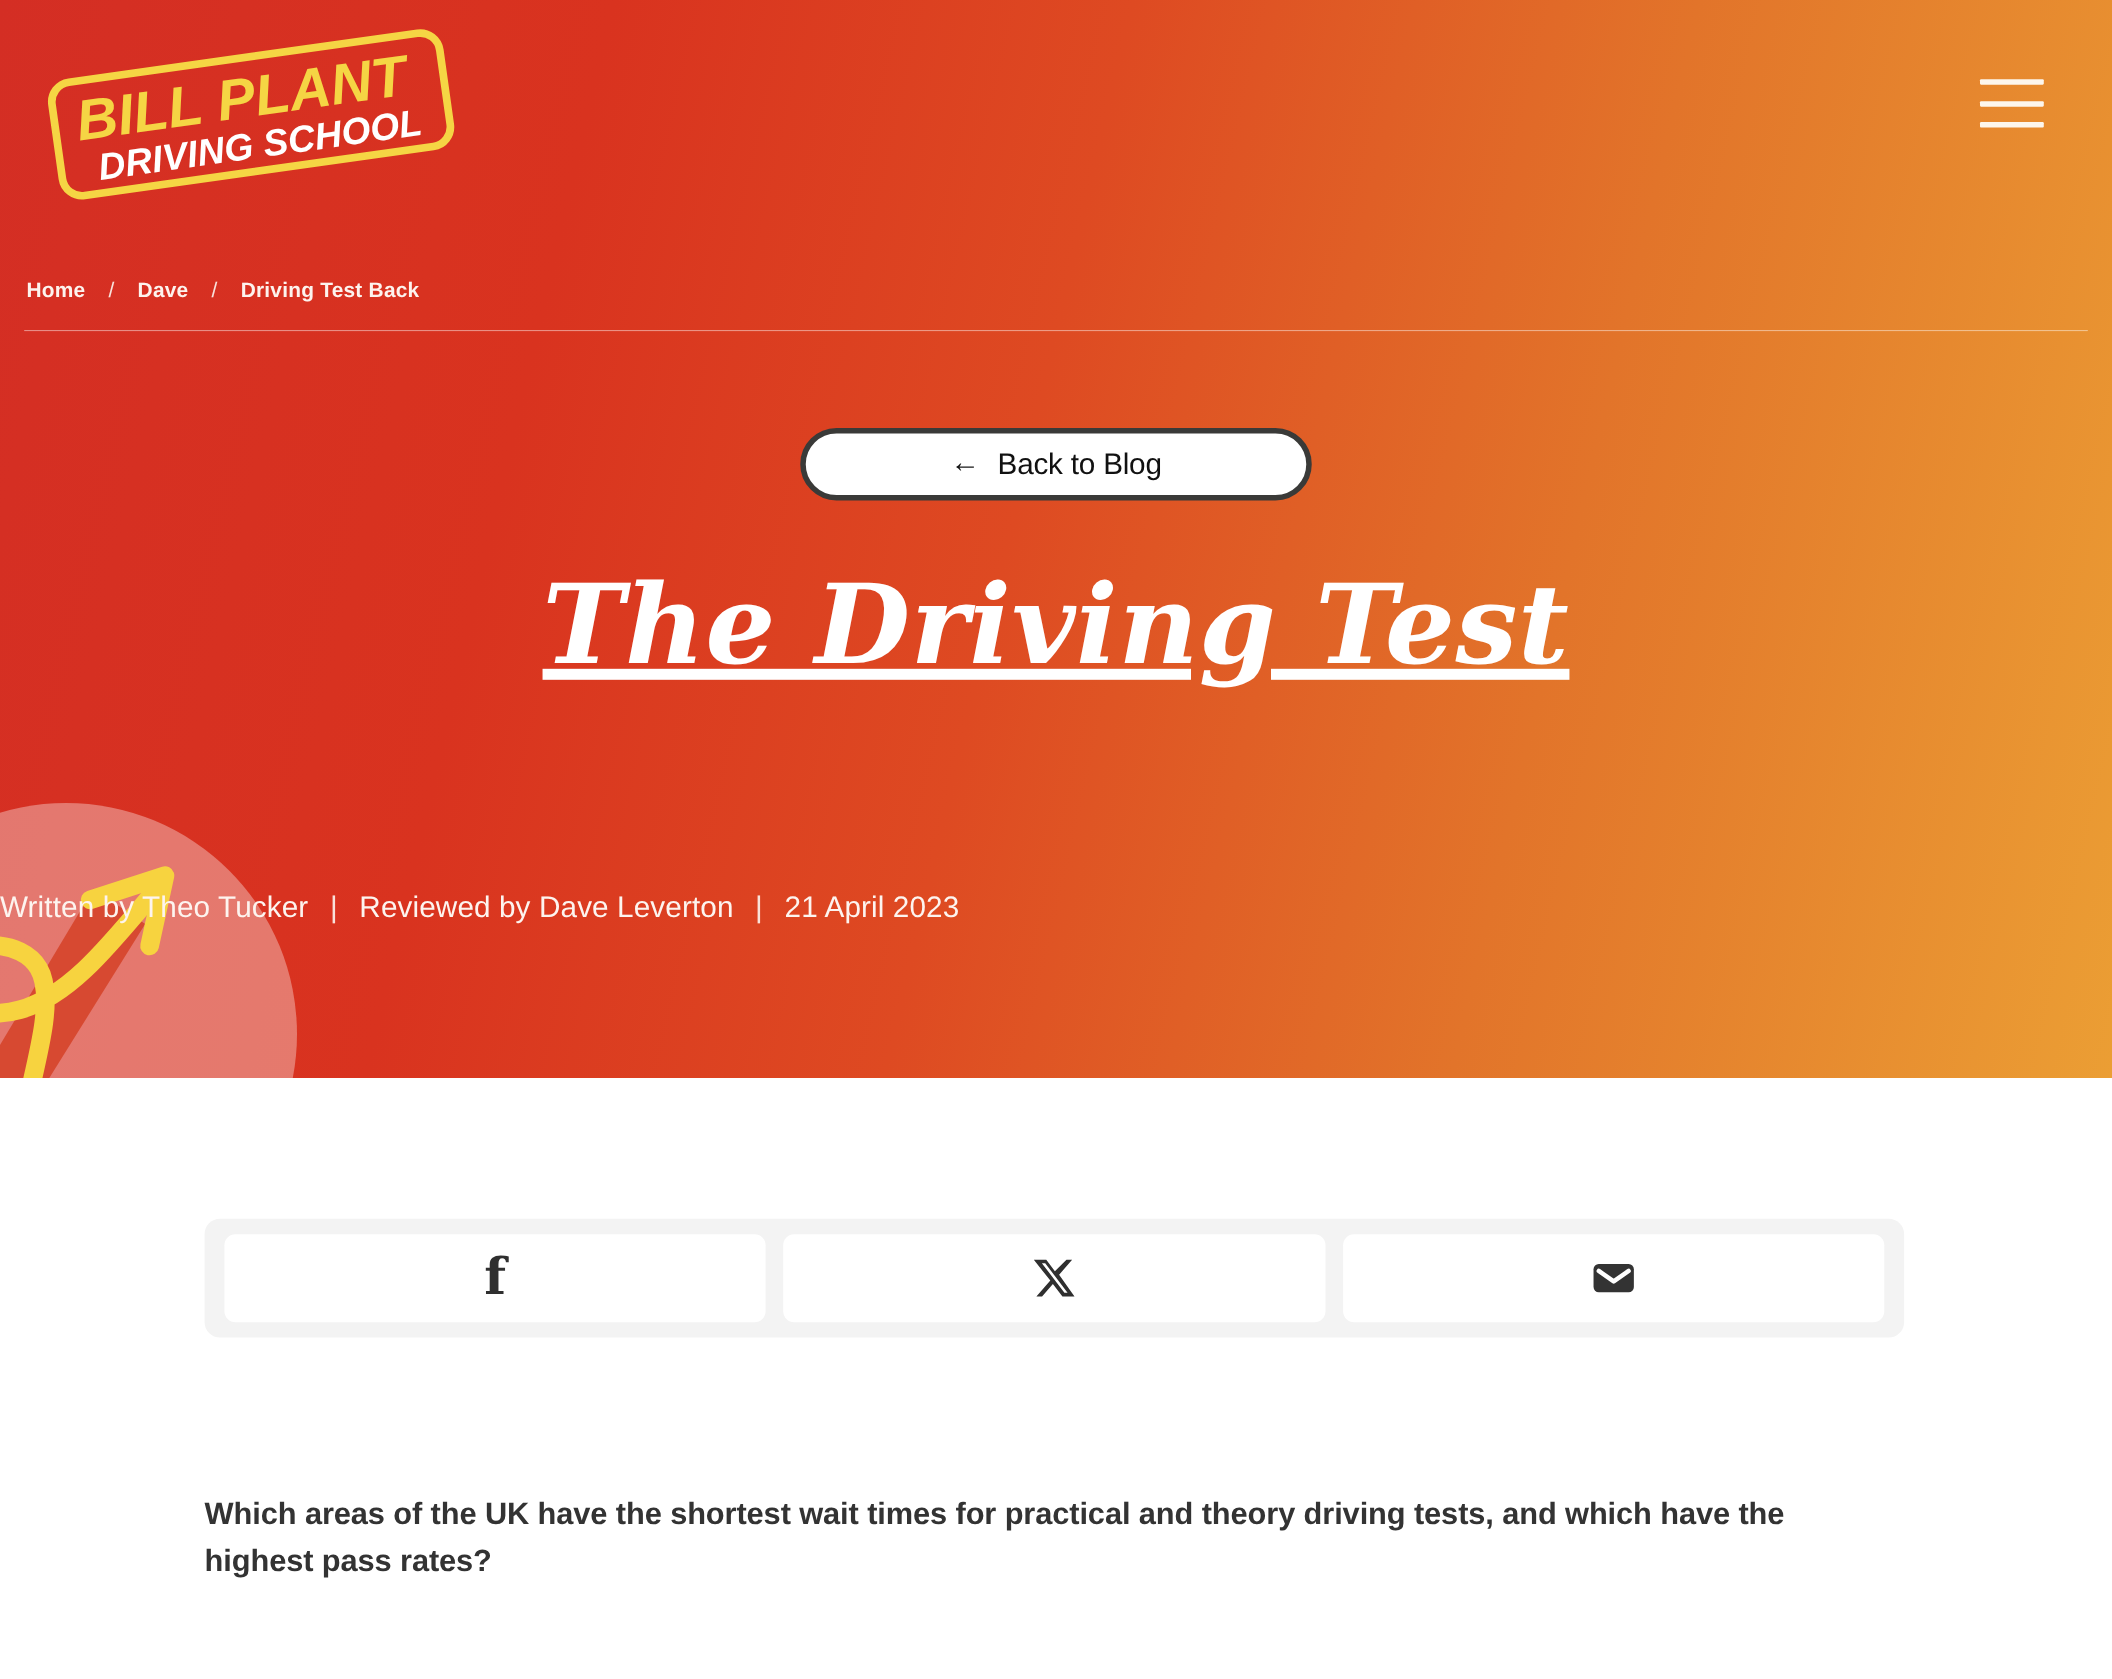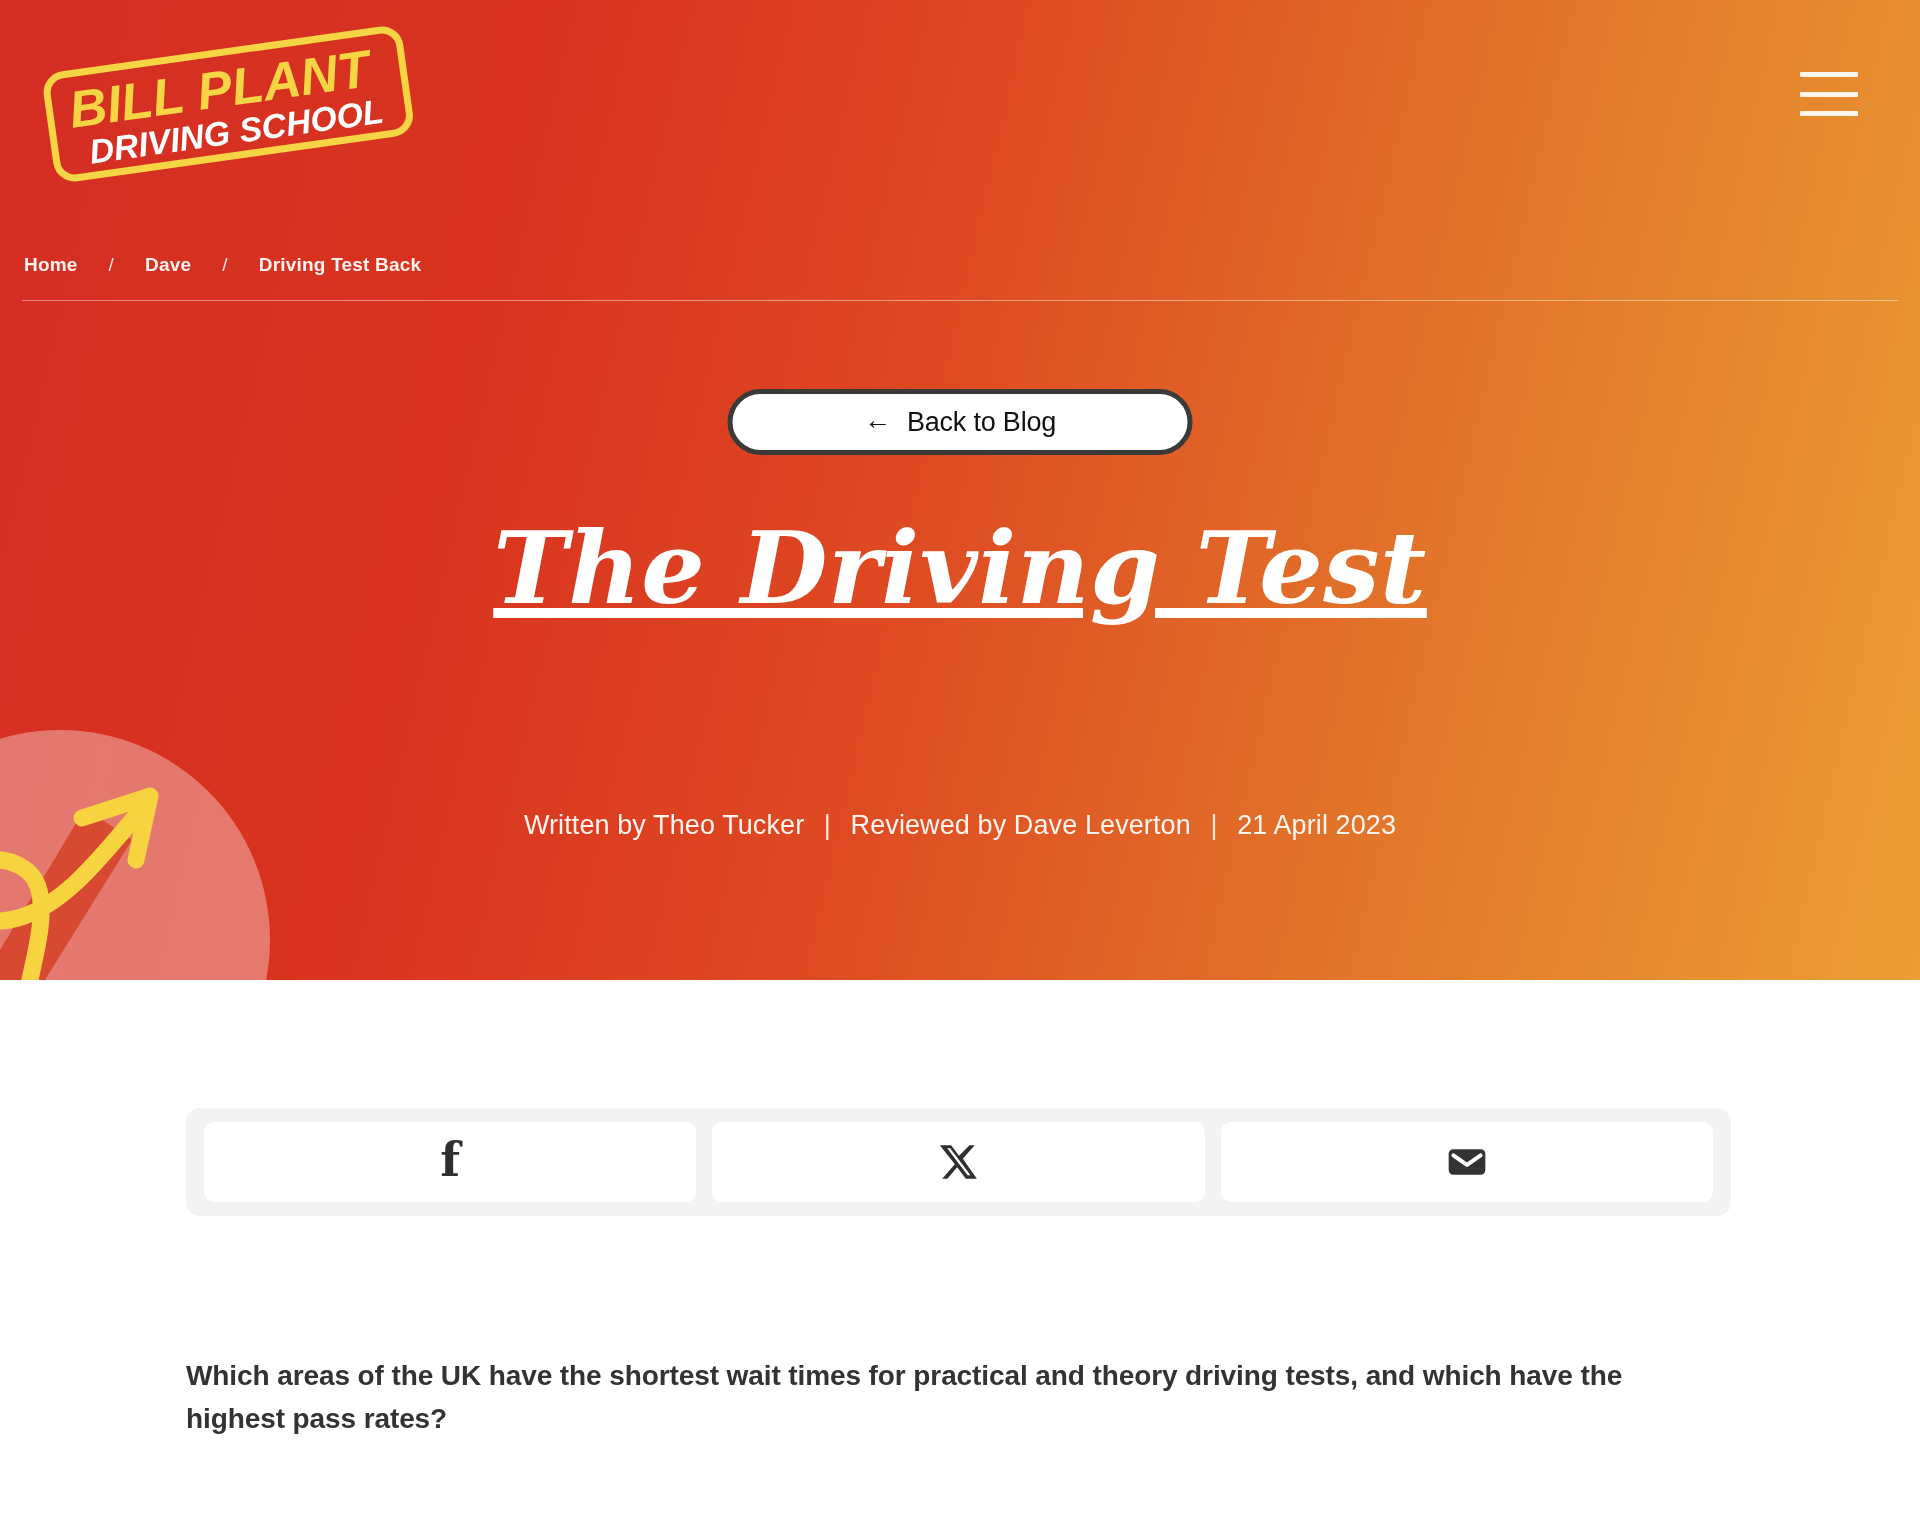--- a/index.html
+++ b/index.html
@@ -69,21 +69,21 @@
     border-radius: 1px;
   }
 
   
   .breadcrumb {
     position: absolute;
     left: 24px;
     top: 254px;
     display: flex;
     align-items: center;
-    gap: 31px;
+    gap: 21px;
     font-size: 19px;
     letter-spacing: 0.2px;
     color: #fdf3ee;
   }
   .breadcrumb .crumb { font-weight: 600; white-space: nowrap; cursor: pointer; }
   .breadcrumb .crumb.current { font-weight: 700; cursor: default; }
   .breadcrumb .sep { font-weight: 500; opacity: 0.92; }
   .breadcrumb-rule {
     position: absolute;
     left: 22px;
@@ -135,21 +135,20 @@
     letter-spacing: 0.5px;
     text-decoration: underline;
   }
 
   
   .hero-byline {
     position: absolute;
     top: 810px;
     left: 0;
     width: 1920px;
-    text-align: center;
     font-size: 27px;
     font-weight: 500;
     color: #fdf4ef;
     letter-spacing: 0.1px;
   }
   .hero-byline .pipe { display: inline-block; padding: 0 12px; opacity: 0.9; }
 
   
   .share-wrap {
     position: absolute;

